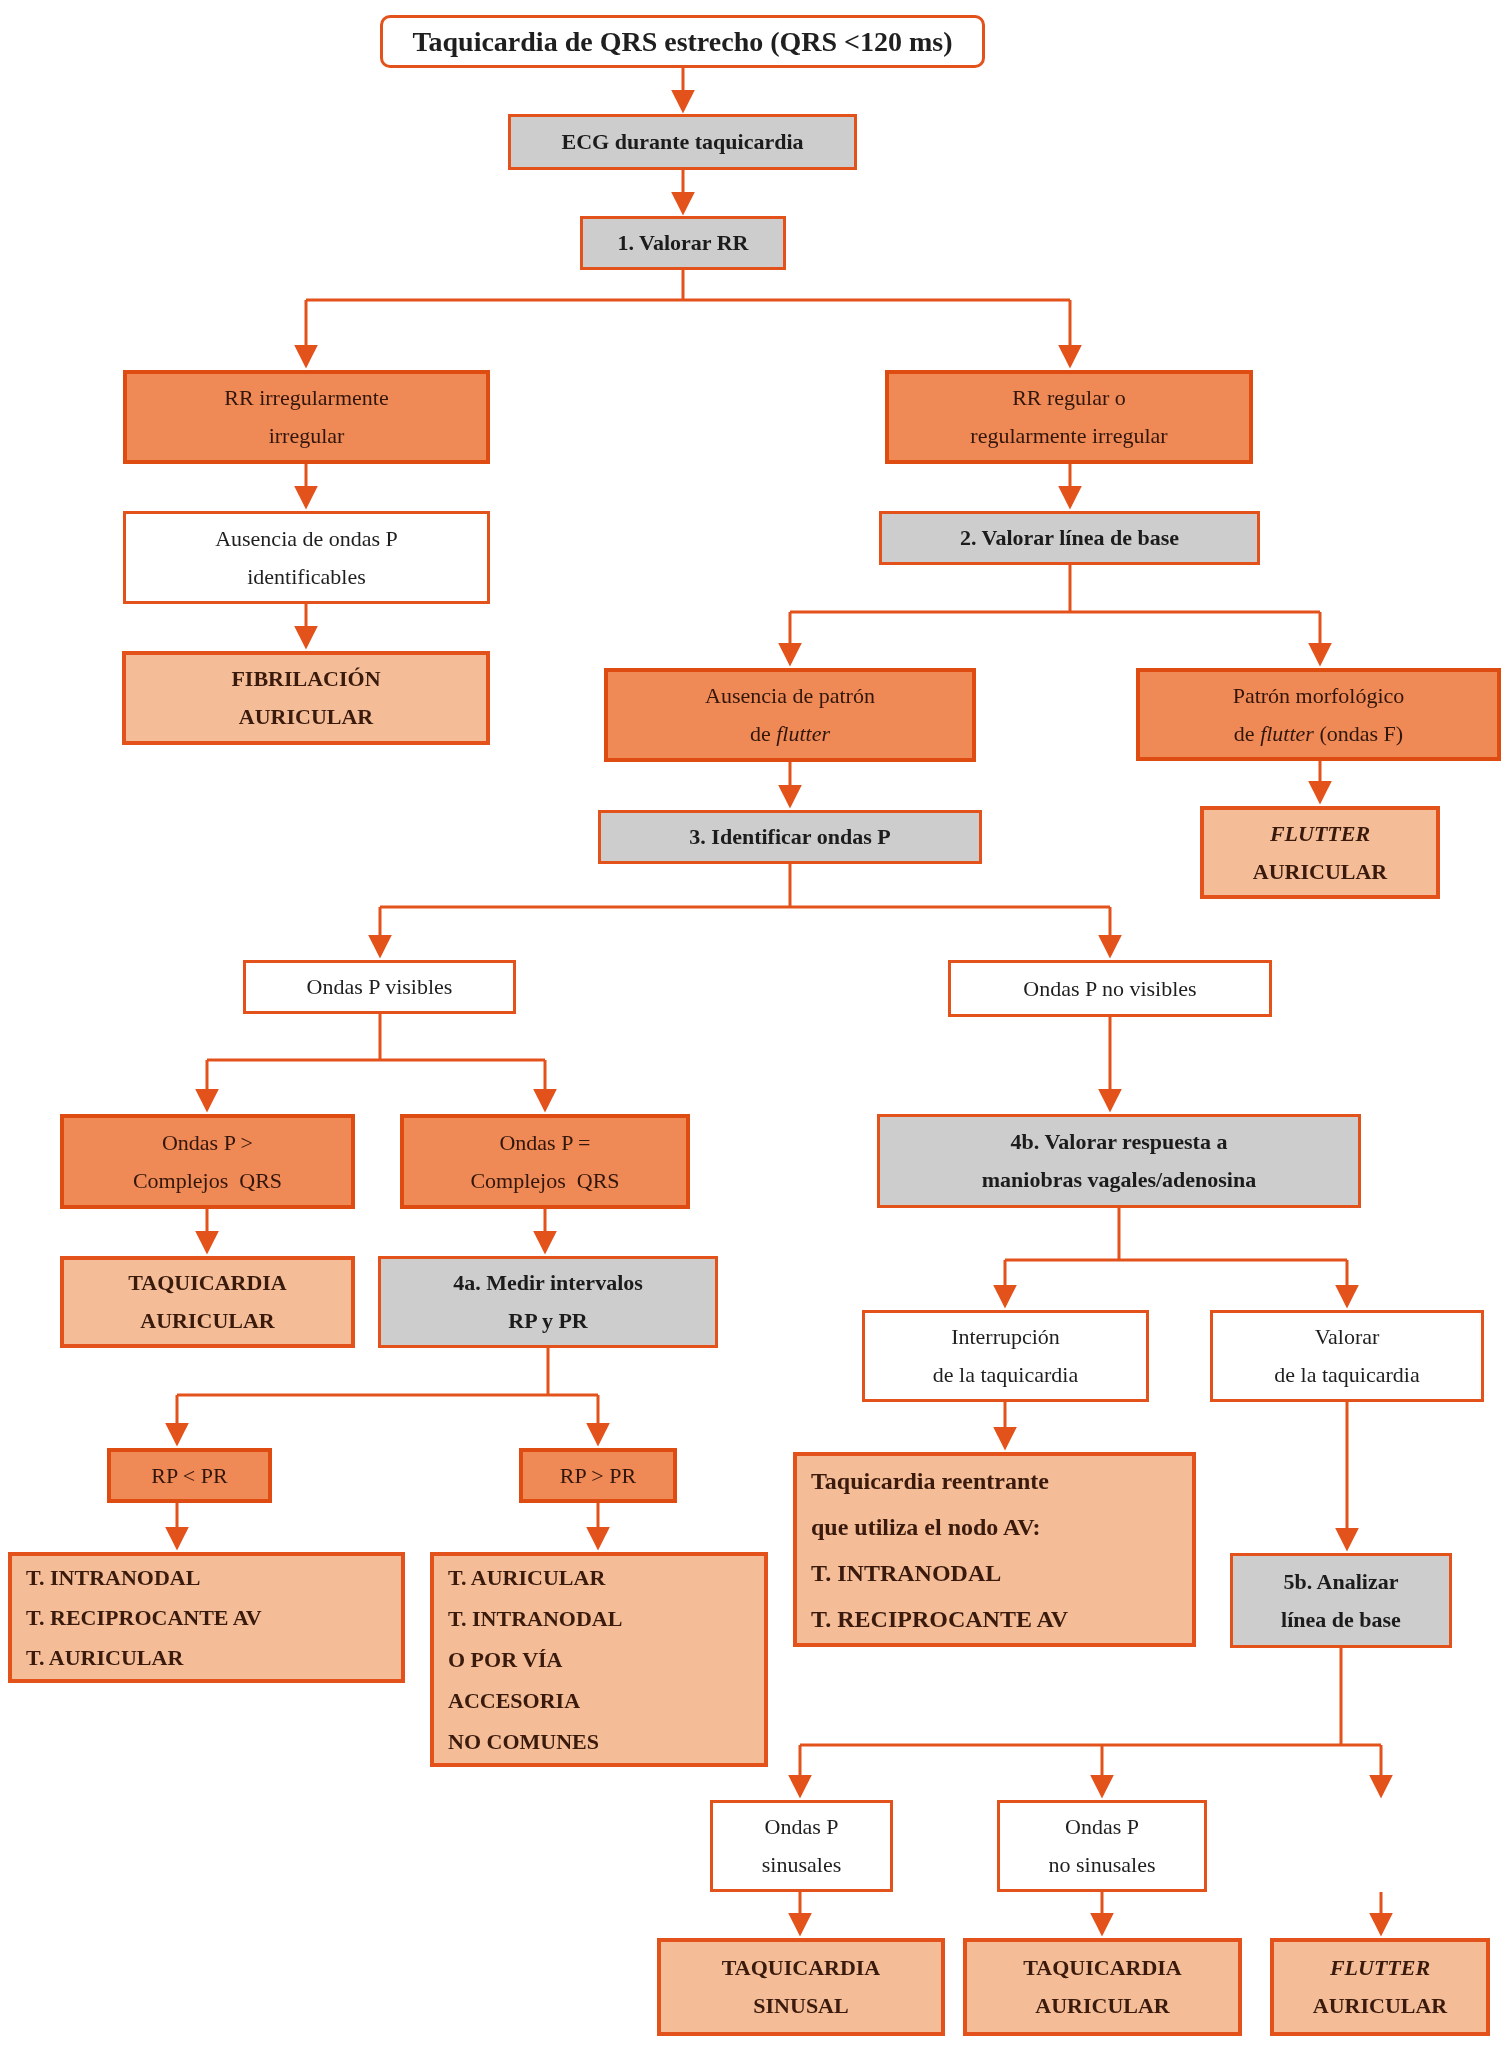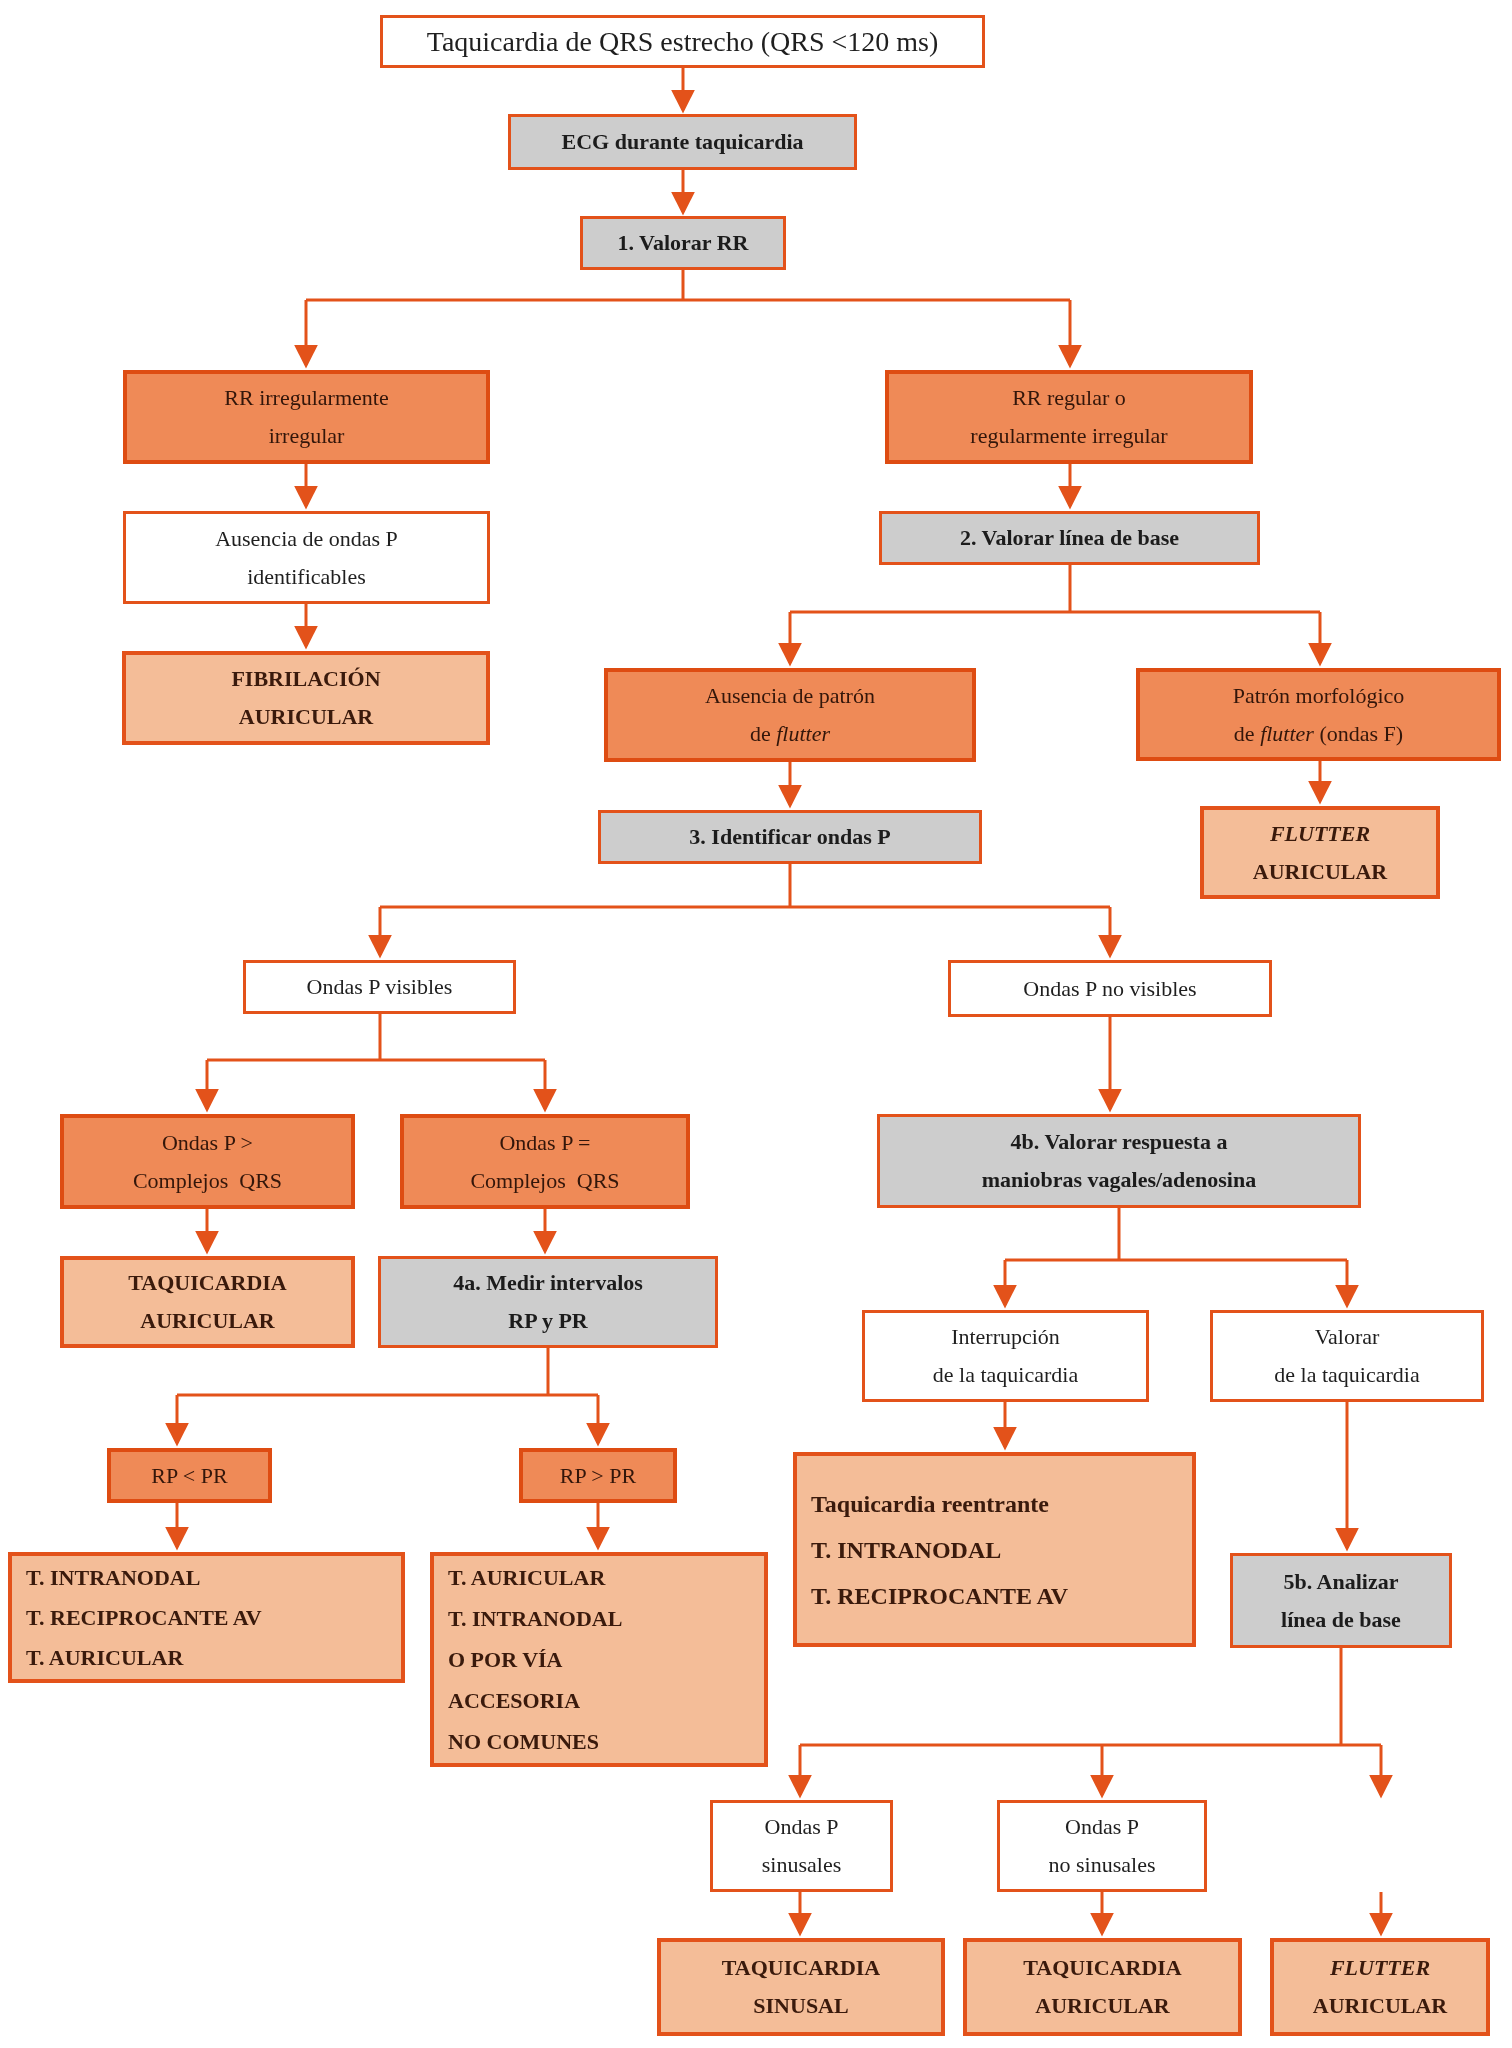--- a/index.html
+++ b/index.html
@@ -7,21 +7,21 @@
           font-family:"Liberation Serif","DejaVu Serif",serif;}
   #wires{position:absolute;left:0;top:0;width:1512px;height:2048px;}
   .node{position:absolute;box-sizing:border-box;display:flex;flex-direction:column;
         justify-content:center;align-items:center;text-align:center;
         font-size:22px;line-height:38px;color:#1f1f1f;}
   .line{white-space:pre-wrap;}
   .white{background:#ffffff;border:3px solid #e3521a;}
   .gray{background:#cdcdcd;border:3px solid #e3521a;font-weight:bold;color:#1c1c1c;}
   .orange{background:#ef8a57;border:4px solid #de4c12;color:#33160a;}
   .salmon{background:#f4bd98;border:4px solid #e3521a;color:#3a1a0c;font-weight:bold;}
-  .bold{font-weight:normal;}
+  .bold{font-weight:bold;border-radius:10px;}
   .align-left{align-items:flex-start;text-align:left;padding-left:14px;padding-right:4px;}
   .title-box{font-size:28px;}
 </style>
 </head>
 <body>
 
 <div id="canvas">
 
   <svg id="wires" viewBox="0 0 1512 2048" xmlns="http://www.w3.org/2000/svg" fill="none" stroke="#e3521a" stroke-width="3">
     <defs>
@@ -169,20 +169,21 @@
     <div class="line">de la taquicardia</div>
   </div>
 
   <div class="node white" style="left:1210px;top:1310px;width:274px;height:92px;">
     <div class="line">Valorar</div>
     <div class="line">de la taquicardia</div>
   </div>
 
   <div class="node salmon align-left" style="left:793px;top:1452px;width:403px;height:195px;line-height:46px;font-size:24px;">
     <div class="line">Taquicardia reentrante</div>
+    <div class="line">que utiliza el nodo AV:</div>
     <div class="line">T. INTRANODAL</div>
     <div class="line">T. RECIPROCANTE AV</div>
   </div>
 
   <div class="node gray" style="left:1230px;top:1553px;width:222px;height:95px;">
     <div class="line">5b. Analizar</div>
     <div class="line">línea de base</div>
   </div>
 
   <div class="node white" style="left:710px;top:1800px;width:183px;height:92px;">

